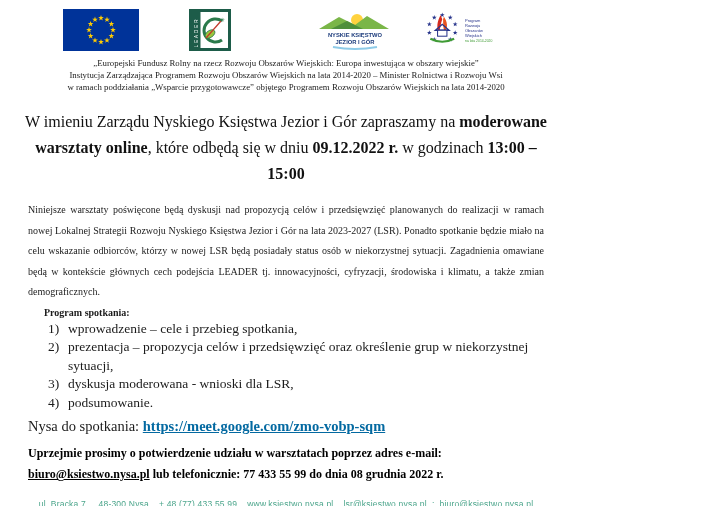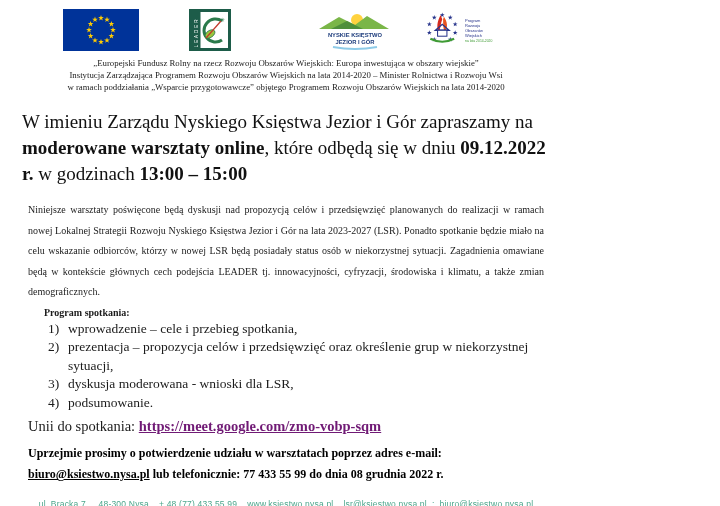--- a/index.html
+++ b/index.html
@@ -13,35 +13,35 @@
   .logos{display:flex;justify-content:center;align-items:center;padding-top:8px;height:44px;}
   .logo{flex:0 0 auto;}
   .logo-eu{margin-right:50px;}
   .logo-leader{margin-right:74px;}
   .logo-nyskie{margin-right:16px;}
 
   
   .header-block{margin-top:6px;text-align:center;font-size:8.8px;line-height:11.8px;color:#222;}
 
   
-  .heading{margin:16px 22px 0;font-size:19px;line-height:26px;color:#111;}
+  .heading{margin:16px 22px 0;text-align:center;font-size:16px;line-height:26px;color:#111;}
   .heading b{font-weight:bold;}
 
   
   .intro{margin:13px 28px 0;text-align:justify;font-size:10px;line-height:20.5px;}
 
   
   .program-title{margin:4px 44px 0;font-size:10px;font-weight:bold;}
   ol.program-list{margin:2px 0 0 48px;padding:0;list-style:none;counter-reset:n;font-size:13.5px;line-height:18.5px;}
   ol.program-list li{position:relative;padding-left:20px;}
   ol.program-list li::before{counter-increment:n;content:counter(n) ")";position:absolute;left:0;}
 
   
   .link-line{margin:6px 28px 0;font-size:14.5px;}
-  .meet-link{color:#701a75;font-weight:bold;text-decoration:underline;cursor:pointer;}
+  .meet-link{color:#0369a1;font-weight:bold;text-decoration:underline;cursor:pointer;}
 
   
   .confirm{margin:8px 28px 0;font-size:12px;font-weight:bold;color:#000000;line-height:21px;}
   .confirm .email{text-decoration:underline;cursor:pointer;}
 
   
   .footer{margin-top:14px;text-align:center;font-family:"Liberation Sans", sans-serif;
           font-size:8.5px;color:#4BA58B;letter-spacing:.2px;}
   .footer span{margin:0 5px;}
   .footer .f-link{text-decoration:underline;cursor:pointer;}
@@ -133,21 +133,21 @@
 
   <div class="program-title">Program spotkania:</div>
   <ol class="program-list">
     <li>wprowadzenie – cele i przebieg spotkania,</li>
     <li>prezentacja – propozycja celów i przedsięwzięć oraz określenie grup w niekorzystnej sytuacji,</li>
     <li>dyskusja moderowana - wnioski dla LSR,</li>
     <li>podsumowanie.</li>
   </ol>
 
   <div class="link-line">
-    <span>Unii do spotkania: </span><a class="meet-link">https://meet.google.com/zmo-vobp-sqm</a>
+    <span>Nysa do spotkania: </span><a class="meet-link">https://meet.google.com/zmo-vobp-sqm</a>
   </div>
 
   <div class="confirm">
     <span>Uprzejmie prosimy o potwierdzenie udziału w warsztatach poprzez adres e-mail: </span><a class="email">biuro@ksiestwo.nysa.pl</a><span> lub telefonicznie: 77 433 55 99 do dnia 08 grudnia 2022 r.</span>
   </div>
 
   <div class="footer">
     <span>ul. Bracka 7,</span><span>48-300 Nysa</span><span>+ 48 (77) 433 55 99</span><span>www.ksiestwo.nysa.pl</span><span class="f-link">lsr@ksiestwo.nysa.pl</span><span style="margin:0;">;</span><span>biuro@ksiestwo.nysa.pl</span>
   </div>
 

